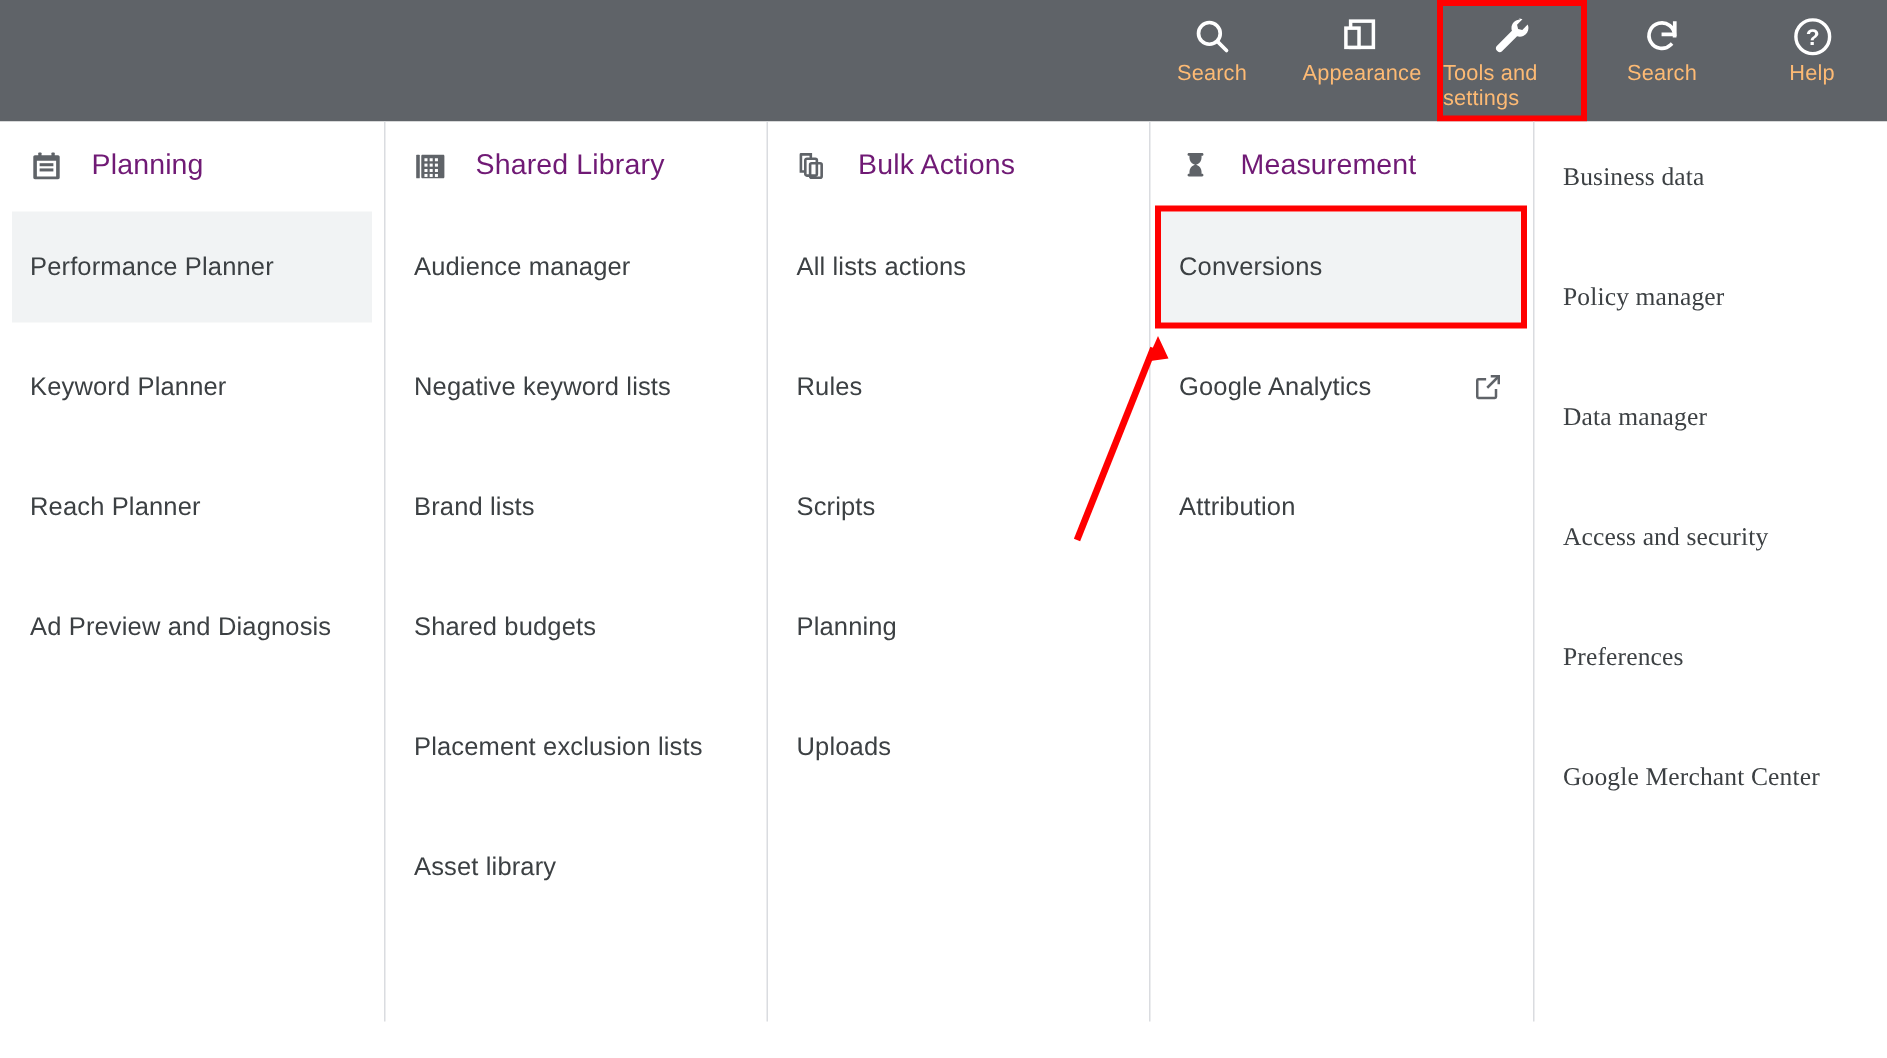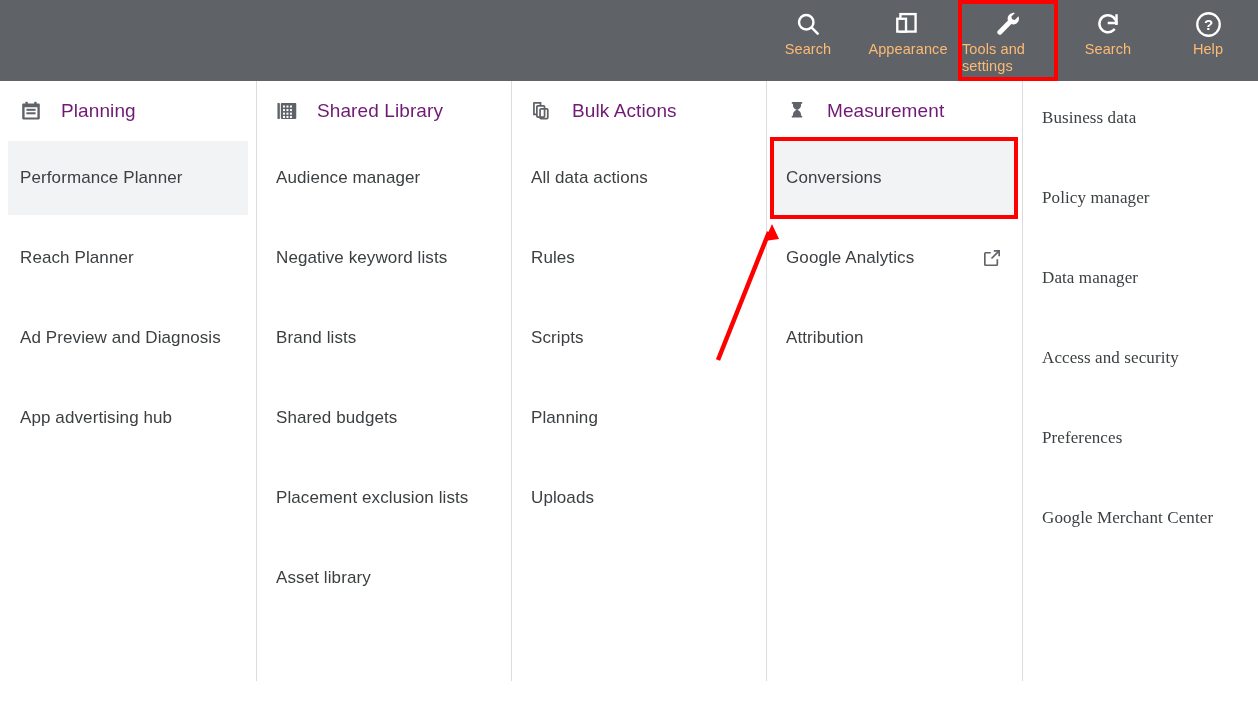--- a/index.html
+++ b/index.html
@@ -229,27 +229,27 @@
           <rect x="7" y="13.4" width="10" height="2.2"></rect>
         </svg>
       </span>
       <span class="col-header-label">Planning</span>
     </div>
 
     <div class="menu-item selected">
       <span class="menu-item-label">Performance Planner</span>
     </div>
     <div class="menu-item">
+      <span class="menu-item-label">Keyword Planner</span>
+    </div>
+    <div class="menu-item">
       <span class="menu-item-label">Reach Planner</span>
     </div>
     <div class="menu-item">
       <span class="menu-item-label">Ad Preview and Diagnosis</span>
-    </div>
-    <div class="menu-item">
-      <span class="menu-item-label">App advertising hub</span>
     </div>
   </div>
 
   <div class="menu-col col-shared">
     <div class="col-header">
       <span class="col-header-icon">
         <svg width="22" height="22" viewBox="0 0 24 24" fill="#5f6368">
           <rect x="1.6" y="3.4" width="2.6" height="17.2" rx="0.5"></rect>
           <path d="M6.2 3.4h15c.5 0 .9.4.9.9v15.4c0 .5-.4.9-.9.9h-15c-.5 0-.9-.4-.9-.9V4.3c0-.5.4-.9.9-.9z"></path>
           <g fill="#ffffff">
@@ -297,21 +297,21 @@
         <svg width="22" height="22" viewBox="0 0 24 24" fill="none" stroke="#5f6368" stroke-width="1.9">
           <path d="M3.2 3.2h7.2v2.2M3.2 3.2v12.4h2.4" fill="none" stroke-linecap="round"></path>
           <rect x="6.4" y="6.4" width="8.4" height="12.2" rx="1.1"></rect>
           <rect x="9.9" y="9.6" width="8.4" height="10.6" rx="1.1"></rect>
         </svg>
       </span>
       <span class="col-header-label">Bulk Actions</span>
     </div>
 
     <div class="menu-item">
-      <span class="menu-item-label">All data actions</span>
+      <span class="menu-item-label">All lists actions</span>
     </div>
     <div class="menu-item">
       <span class="menu-item-label">Rules</span>
     </div>
     <div class="menu-item">
       <span class="menu-item-label">Scripts</span>
     </div>
     <div class="menu-item">
       <span class="menu-item-label">Planning</span>
     </div>

